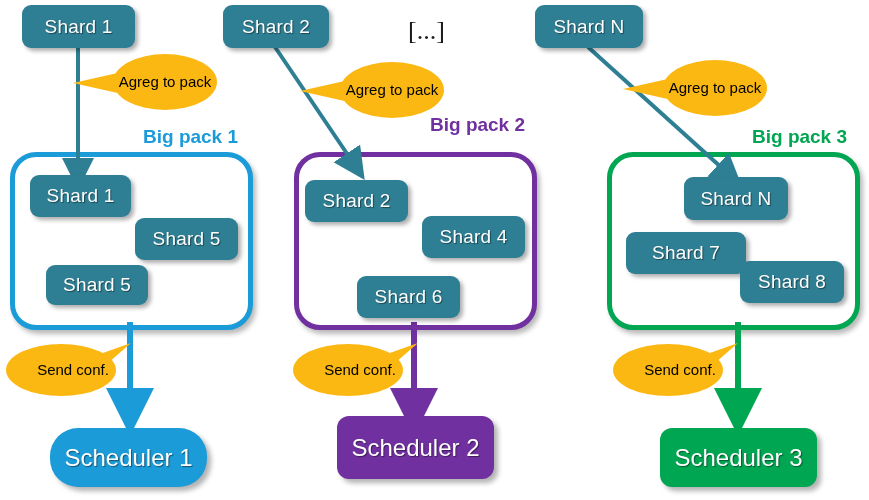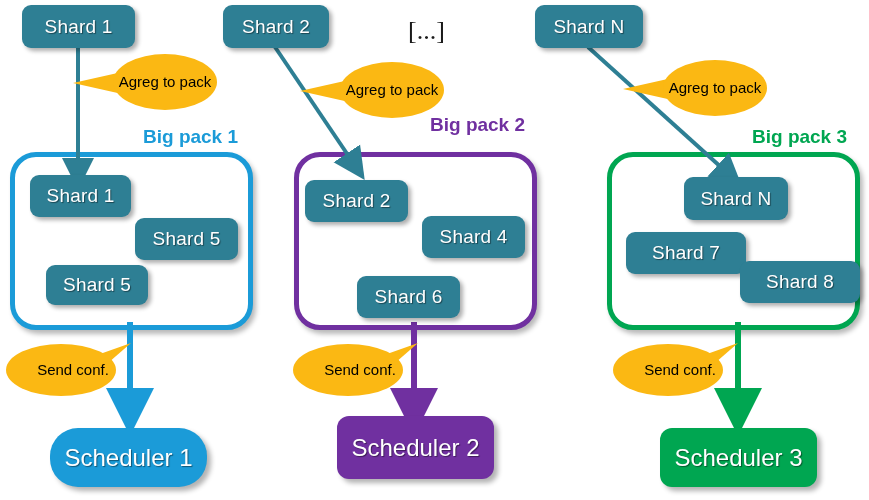--- a/index.html
+++ b/index.html
@@ -242,21 +242,21 @@
   <div class="pack-title" style="left:752px; top:126px; color:#00A651;">Big pack 3</div>
 
   <div class="pack" style="left:607px; top:152px; width:243px; height:168px; border-color:#00A651;"></div>
 
   <div class="shard" style="left:684px; top:177px; width:104px; height:43px;">
     <span>Shard N</span>
   </div>
   <div class="shard" style="left:626px; top:232px; width:120px; height:42px;">
     <span>Shard 7</span>
   </div>
-  <div class="shard" style="left:740px; top:261px; width:120px; height:42px;">
+  <div class="shard" style="left:740px; top:261px; width:104px; height:42px;">
     <span>Shard 8</span>
   </div>
 
   <div class="callout" style="left:650px; top:345px; width:104px; height:50px;">
     <svg width="150" height="76" viewBox="0 0 150 76">
       <path d="M128,6 L66,28 L82,46 Z" fill="#FBB813"></path>
       <ellipse cx="58" cy="33" rx="55" ry="26" fill="#FBB813"></ellipse>
     </svg>
     <div class="bubble-text" style="left:-22px;">Send conf.</div>
   </div>

